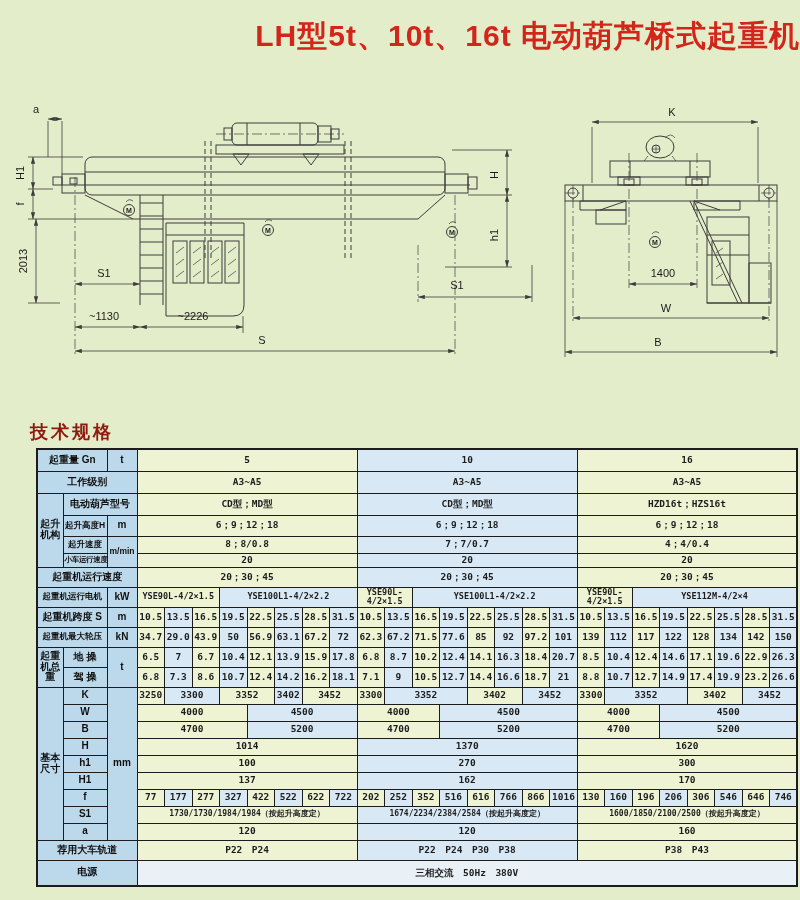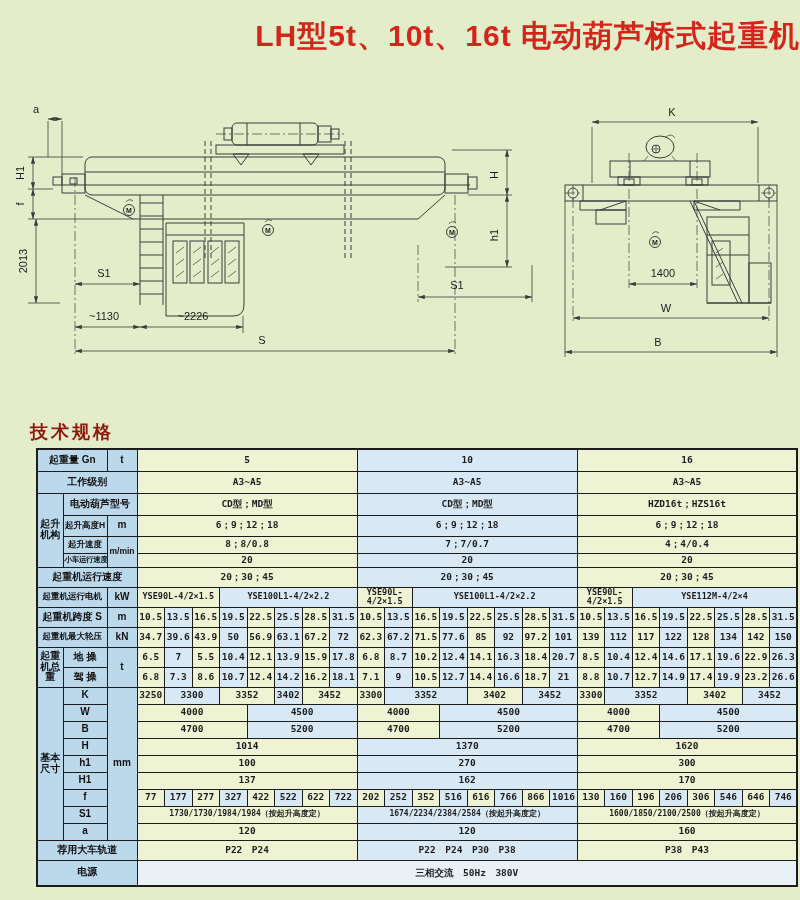--- a/index.html
+++ b/index.html
@@ -333,21 +333,21 @@
         <td class="k-b">19.5</td>
         <td class="k-g">22.5</td>
         <td class="k-b">25.5</td>
         <td class="k-g">28.5</td>
         <td class="k-b">31.5</td>
       </tr>
       <tr style="height: 20px;">
         <td colspan="2" class="k-l s1">起重机最大轮压</td>
         <td class="k-l">kN</td>
         <td class="k-g">34.7</td>
-        <td class="k-b">39.6</td>
+        <td class="k-b">29.0</td>
         <td class="k-g">43.9</td>
         <td class="k-b">50</td>
         <td class="k-g">56.9</td>
         <td class="k-b">63.1</td>
         <td class="k-g">67.2</td>
         <td class="k-b">72</td>
         <td class="k-g">62.3</td>
         <td class="k-b">67.2</td>
         <td class="k-g">71.5</td>
         <td class="k-b">77.6</td>
@@ -363,21 +363,21 @@
         <td class="k-b">134</td>
         <td class="k-g">142</td>
         <td class="k-b">150</td>
       </tr>
       <tr style="height: 20px;">
         <td rowspan="2" class="k-l">起重机总重</td>
         <td class="k-l">地 操</td>
         <td rowspan="2" class="k-l">t</td>
         <td class="k-g">6.5</td>
         <td class="k-b">7</td>
-        <td class="k-g">5.5</td>
+        <td class="k-g">6.7</td>
         <td class="k-b">10.4</td>
         <td class="k-g">12.1</td>
         <td class="k-b">13.9</td>
         <td class="k-g">15.9</td>
         <td class="k-b">17.8</td>
         <td class="k-g">6.8</td>
         <td class="k-b">8.7</td>
         <td class="k-g">10.2</td>
         <td class="k-b">12.4</td>
         <td class="k-g">14.1</td>

